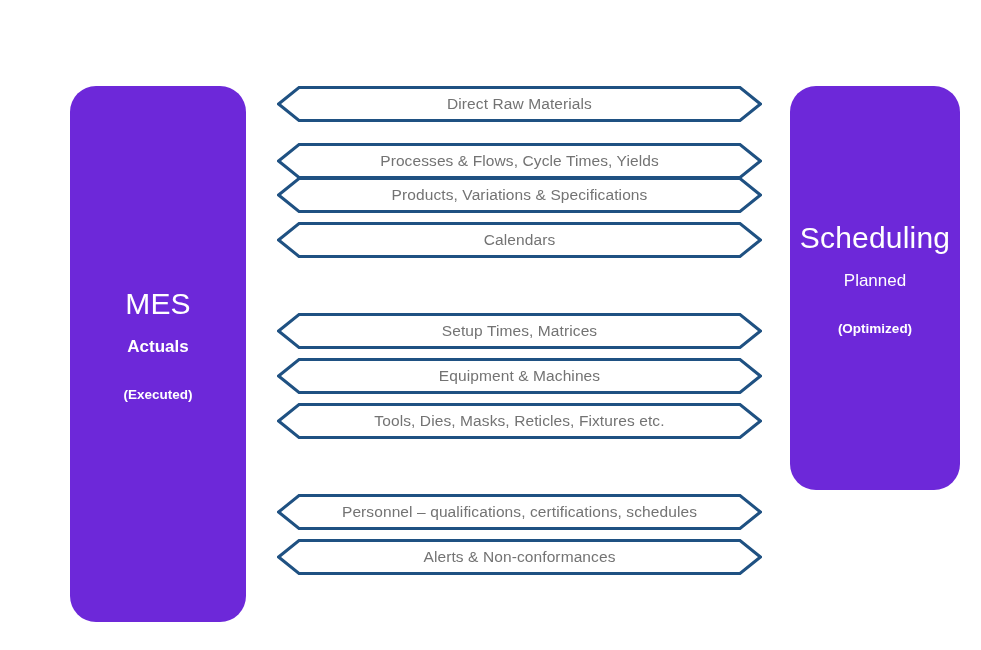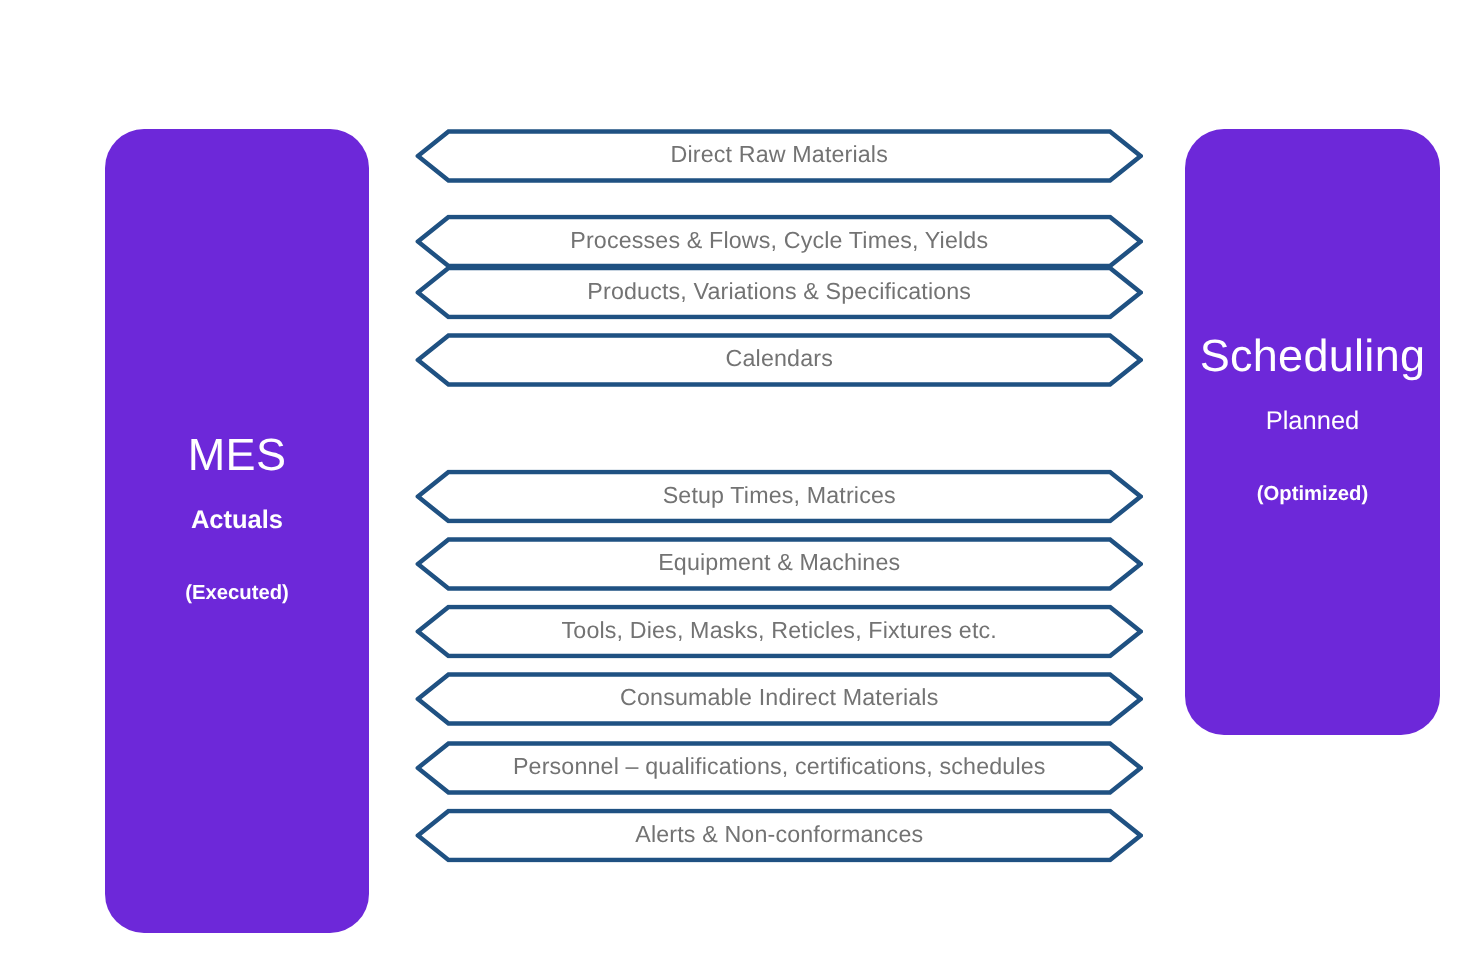--- a/index.html
+++ b/index.html
@@ -141,26 +141,20 @@
           <polygon points="22,1.6 463,1.6 483.4,18 463,34.4 22,34.4 1.6,18" fill="#ffffff" stroke="#1f5182" stroke-width="3" stroke-linejoin="miter"></polygon>
         </svg>
         <div class="label">Equipment &amp; Machines</div>
       </div>
       <div class="arrow-row" style="top: 317.1px;">
         <svg viewBox="0 0 485 36" preserveAspectRatio="none">
           <polygon points="22,1.6 463,1.6 483.4,18 463,34.4 22,34.4 1.6,18" fill="#ffffff" stroke="#1f5182" stroke-width="3" stroke-linejoin="miter"></polygon>
         </svg>
         <div class="label">Tools, Dies, Masks, Reticles, Fixtures etc.</div>
       </div>
-      <div class="arrow-row" style="top: 362.4px;">
-        <svg viewBox="0 0 485 36" preserveAspectRatio="none">
-          <polygon points="22,1.6 463,1.6 483.4,18 463,34.4 22,34.4 1.6,18" fill="#ffffff" stroke="#1f5182" stroke-width="3" stroke-linejoin="miter"></polygon>
-        </svg>
-        <div class="label">Consumable Indirect Materials</div>
-      </div>
       <div class="arrow-row" style="top: 407.7px;">
         <svg viewBox="0 0 485 36" preserveAspectRatio="none">
           <polygon points="22,1.6 463,1.6 483.4,18 463,34.4 22,34.4 1.6,18" fill="#ffffff" stroke="#1f5182" stroke-width="3" stroke-linejoin="miter"></polygon>
         </svg>
         <div class="label">Personnel – qualifications, certifications, schedules</div>
       </div>
       <div class="arrow-row" style="top: 453px;">
         <svg viewBox="0 0 485 36" preserveAspectRatio="none">
           <polygon points="22,1.6 463,1.6 483.4,18 463,34.4 22,34.4 1.6,18" fill="#ffffff" stroke="#1f5182" stroke-width="3" stroke-linejoin="miter"></polygon>
         </svg>

